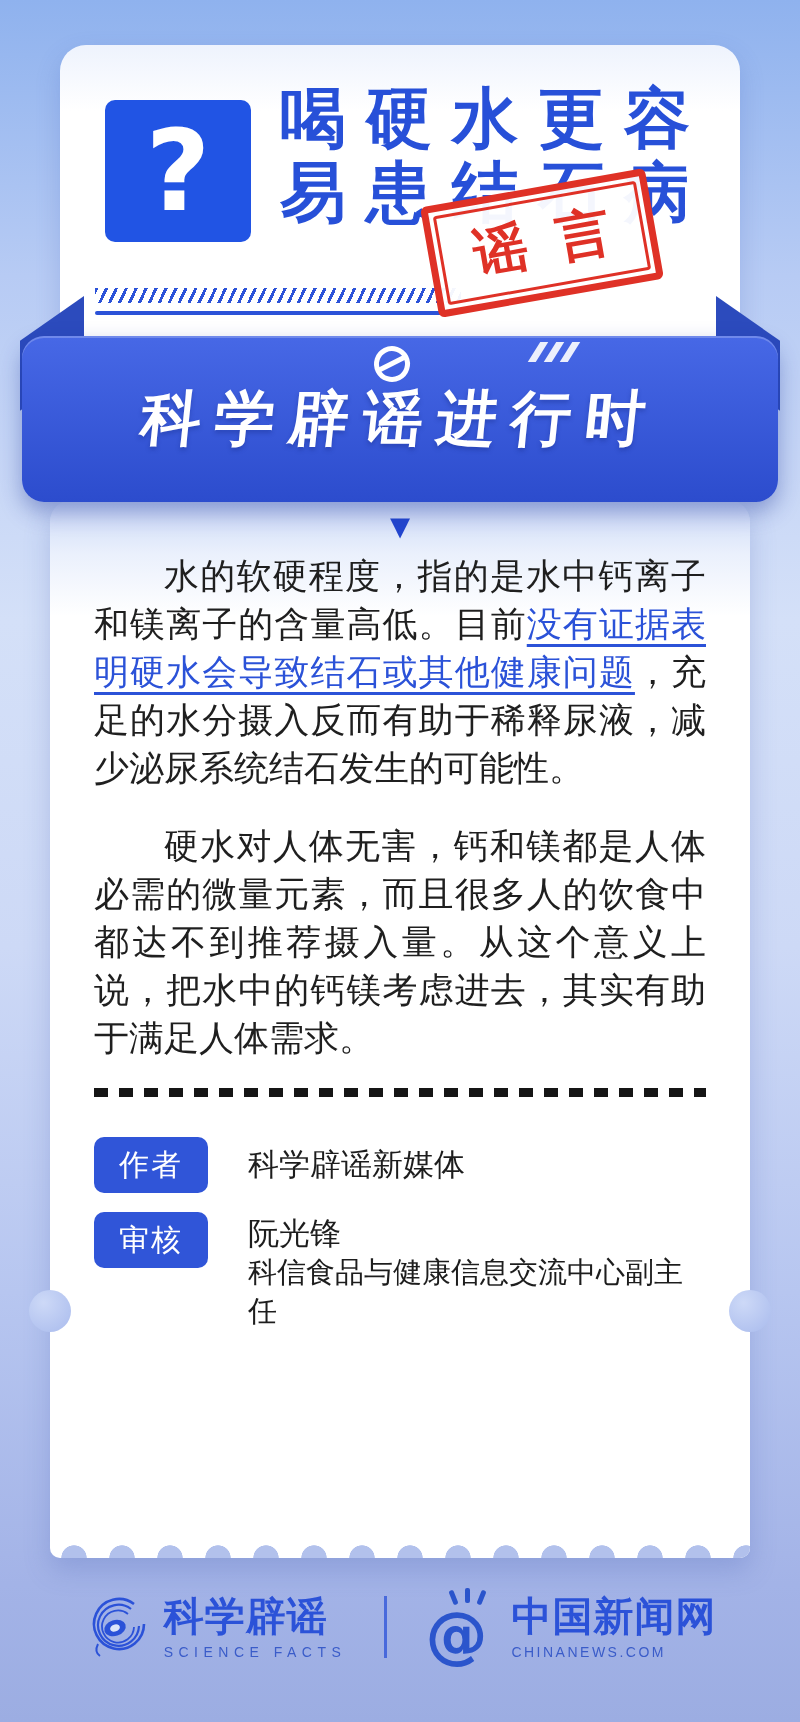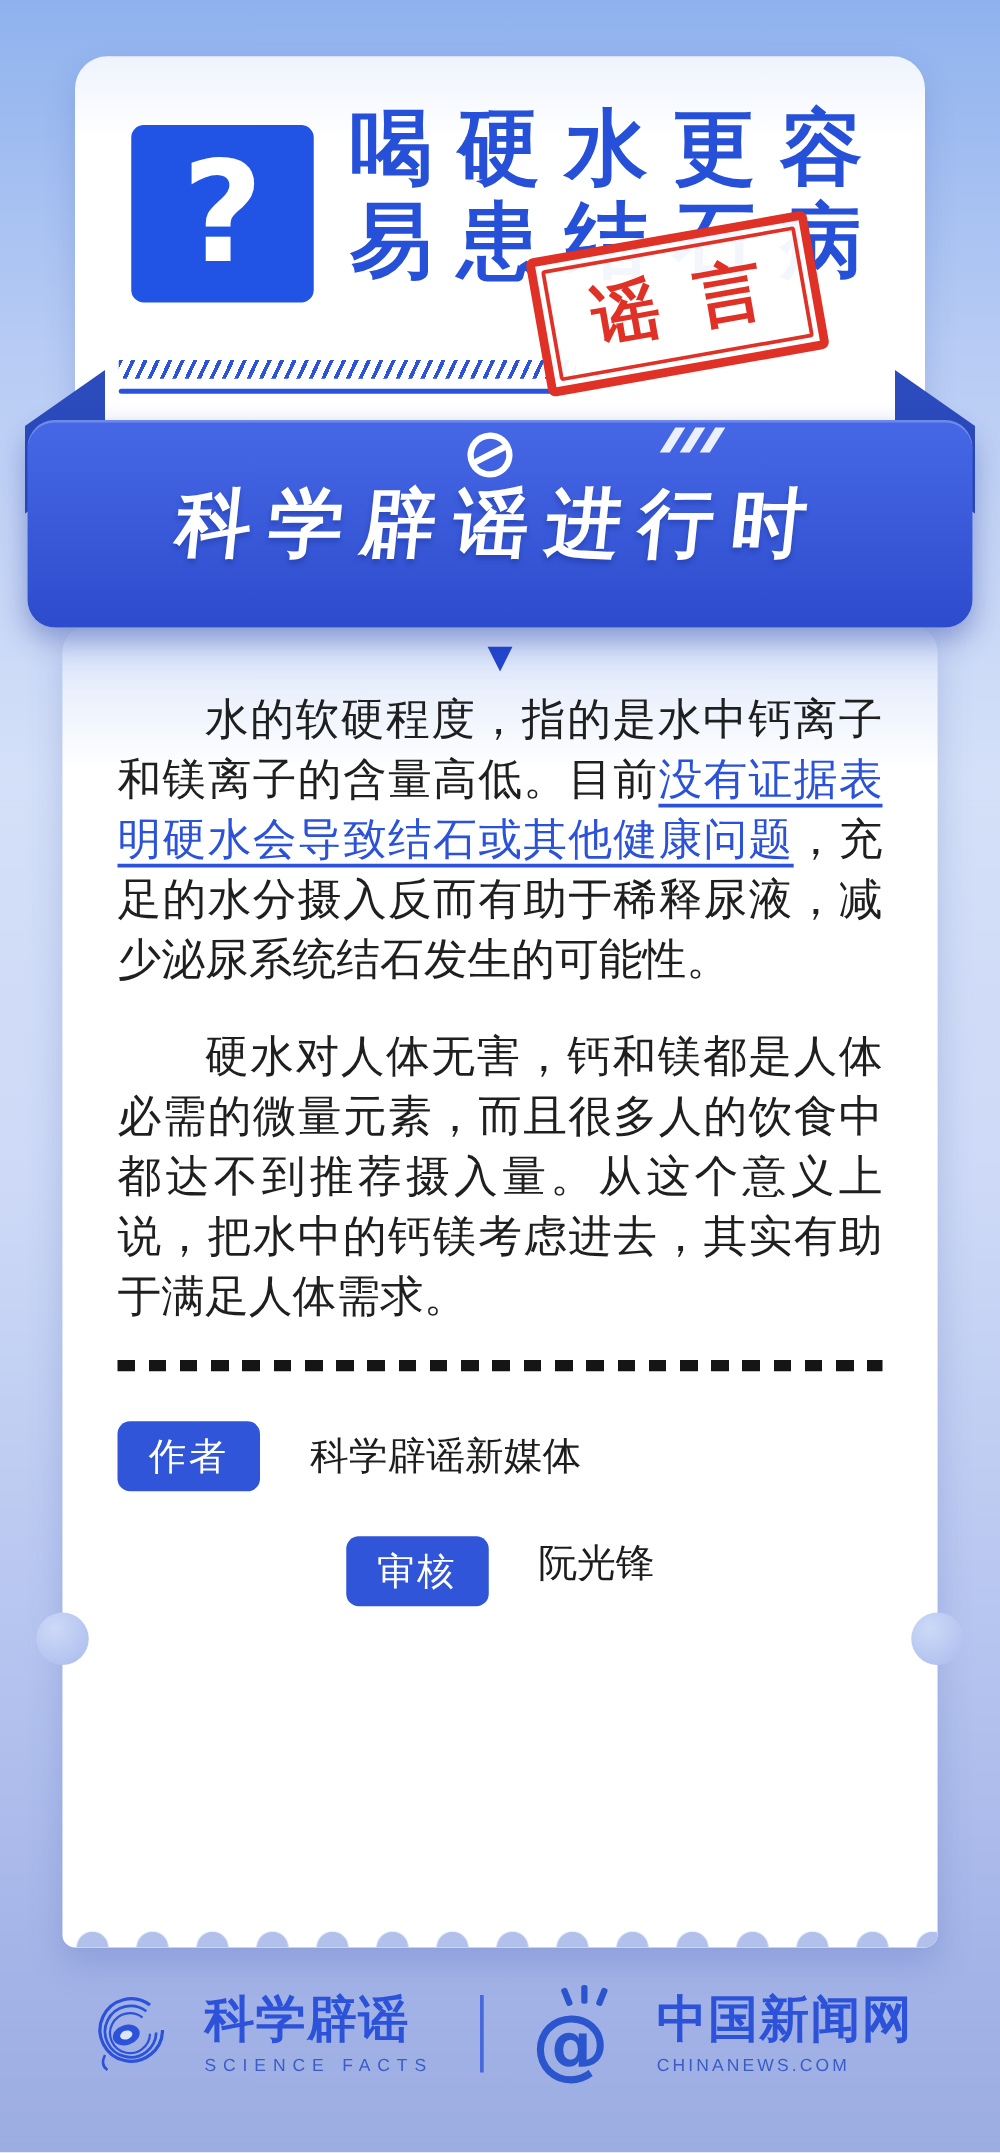--- a/index.html
+++ b/index.html
@@ -56,34 +56,34 @@
   p.body + p.body{margin-top:30px;}
   .link{color:#2b52d8;text-decoration:underline;text-decoration-thickness:2.5px;text-underline-offset:8px;text-decoration-color:#2b52d8;margin-top:20px;}
   .divider{margin-top:26px;height:9px;
     background:repeating-linear-gradient(90deg,#151515 0 14px,transparent 14px 25px);}
   .notch{position:absolute;width:42px;height:42px;border-radius:50%;
     background:radial-gradient(circle at 35% 30%,#cdd9f7,#a9bbed);top:790px;}
   .notch.left{left:-21px;}
   .notch.right{right:-21px;}
 
   .credit-row{display:flex;align-items:flex-start;margin-top:40px;}
-  .credit-row.reviewer{margin-top:36px;justify-content:center;}
+  .credit-row.reviewer{margin-top:19px;}
   .badge{flex:0 0 auto;width:114px;height:56px;border-radius:10px;background:#3055d8;color:#fff;
     font-size:30px;font-weight:400;display:flex;align-items:center;justify-content:center;letter-spacing:2px;}
   .credit-text{margin-left:40px;color:#1d1d1d;font-size:31px;line-height:56px;}
   .credit-text.two-line{line-height:39px;padding-top:2px;}
   .credit-sub{font-size:29px;color:#1d1d1d;}
 
   .scallop{position:absolute;left:0;right:0;bottom:0;height:26px;border-radius:0 0 10px 10px;
     background:radial-gradient(circle 13px at 24px 26px,#b2c1ec 12.4px,rgba(178,193,236,0) 13px);
     background-size:48px 26px;background-repeat:repeat-x;}
 
   
   .footer{position:absolute;left:0;top:1588px;width:800px;display:flex;align-items:center;justify-content:center;gap:38px;}
-  .logo-block{display:flex;align-items:center;gap:28px;}
+  .logo-block{display:flex;align-items:center;gap:14px;}
   .logo-texts{display:flex;flex-direction:column;}
   .logo-cn{color:#2b52d8;font-size:40px;font-weight:800;letter-spacing:1px;line-height:44px;white-space:nowrap;}
   .logo-en{color:#3a5cc9;font-size:14px;letter-spacing:5.5px;margin-top:6px;white-space:nowrap;}
   .logo-en.cnn{font-size:14px;letter-spacing:2.5px;}
   .v-divider{width:3px;height:62px;background:#2b52d8;opacity:.75;}
   .at-wrap{position:relative;width:72px;height:78px;}
   .at-glyph{position:absolute;left:0;bottom:0;font-size:62px;font-weight:700;color:#2b55cc;
     font-family:"DejaVu Sans",sans-serif;line-height:62px;}
   .ray{position:absolute;width:5px;height:15px;background:#2b55cc;border-radius:2px;}
   .ray.r1{left:26px;top:2px;transform:rotate(-22deg);}
@@ -135,20 +135,21 @@
 
     <div class="credit-row">
       <div class="badge">作者</div>
       <div class="credit-text">科学辟谣新媒体</div>
     </div>
 
     <div class="credit-row reviewer">
       <div class="badge">审核</div>
       <div class="credit-text two-line">
         <div>阮光锋</div>
+        <div class="credit-sub">科信食品与健康信息交流中心副主任</div>
       </div>
     </div>
 
     <div class="scallop"></div>
   </div>
 
   <div class="footer">
     <div class="logo-block">
       <svg width="66" height="70" viewBox="0 0 66 70">
         <g fill="none" stroke="#2b52d8">

